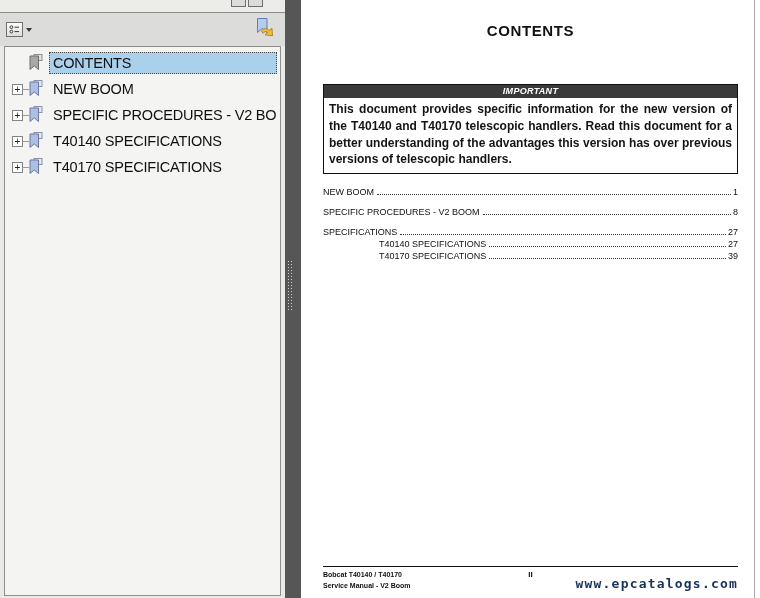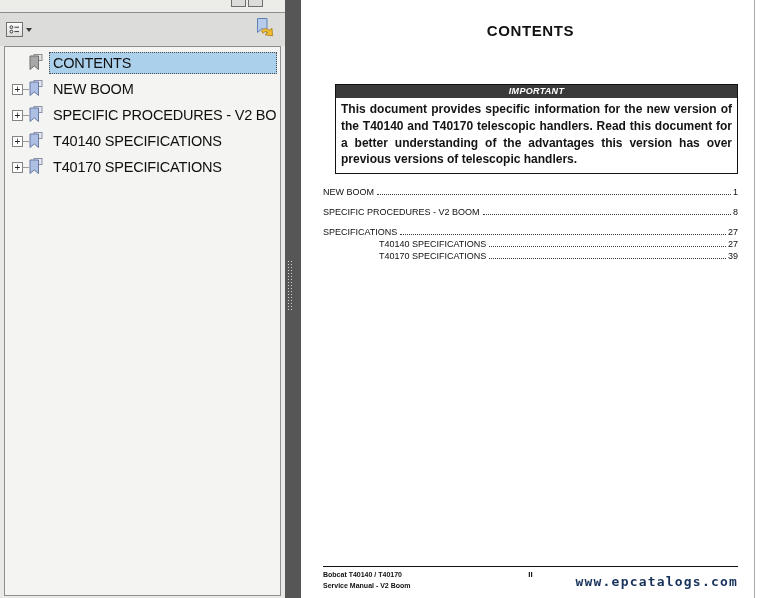--- a/index.html
+++ b/index.html
@@ -49,38 +49,38 @@
           background-image:radial-gradient(circle, #cfcfcf 0.7px, transparent 1px);
           background-size:3px 3px; }
 
   
   .docarea { flex:1; background:#fff; position:relative; padding-left:22px; }
   .page-edge { position:absolute; top:0; bottom:0; right:5px; width:1px; background:#a8a8a8; }
   .doc-content { width:415px; }
   .page-title { margin-top:22px; text-align:center; font-size:15px; font-weight:bold;
                 letter-spacing:0.6px; color:#111; }
 
-  .imp { margin-top:45px; border:1px solid #111;margin-left:12px; }
+  .imp { margin-top:45px; border:1px solid #111; }
   .imp-header { background:#3a3a3a; color:#fff; font-weight:bold; font-style:italic;
                 text-align:center; font-size:9px; padding:1px 0 2px; letter-spacing:0.3px; }
   .imp-body { font-size:12px; font-weight:bold; color:#141414; padding:3px 5px 5px;
               line-height:1.4; text-align:justify; }
 
   .toc { margin-top:13px; }
   .toc-row { display:flex; align-items:flex-end; font-size:9px; color:#101010; cursor:default; }
   .toc-row.group { margin-top:10px; }
   .toc-row.group:first-child { margin-top:0; }
   .toc-row.sub { padding-left:56px; margin-top:2px; }
   .toc-lbl { white-space:nowrap; }
   .toc-dots { flex:1; border-bottom:1px dotted #3c3c3c; margin:0 2px 2px 3px; }
   .toc-pg { white-space:nowrap; }
 
   .footer { position:absolute; left:22px; width:415px; bottom:7px; }
   .footer-rule { border-top:1.5px solid #111; margin-bottom:3px; }
-  .footer-row { display:flex; position:relative; align-items:flex-start;gap:45px; }
+  .footer-row { display:flex; position:relative; align-items:flex-end;gap:45px; }
   .f-left { font-size:7px; font-weight:bold; line-height:1.5; color:#111; }
   .f-center { position:absolute; left:50%; transform:translateX(-50%); top:0;
               font-size:8px; font-weight:bold; color:#111; }
   .f-right { margin-left:auto; margin-top:4px; font-family:"DejaVu Sans Mono", monospace;
              font-weight:bold; font-size:13px; letter-spacing:1.2px; color:#17335c; }
 </style>
 </head>
 <body>
 
 <div class="app">

